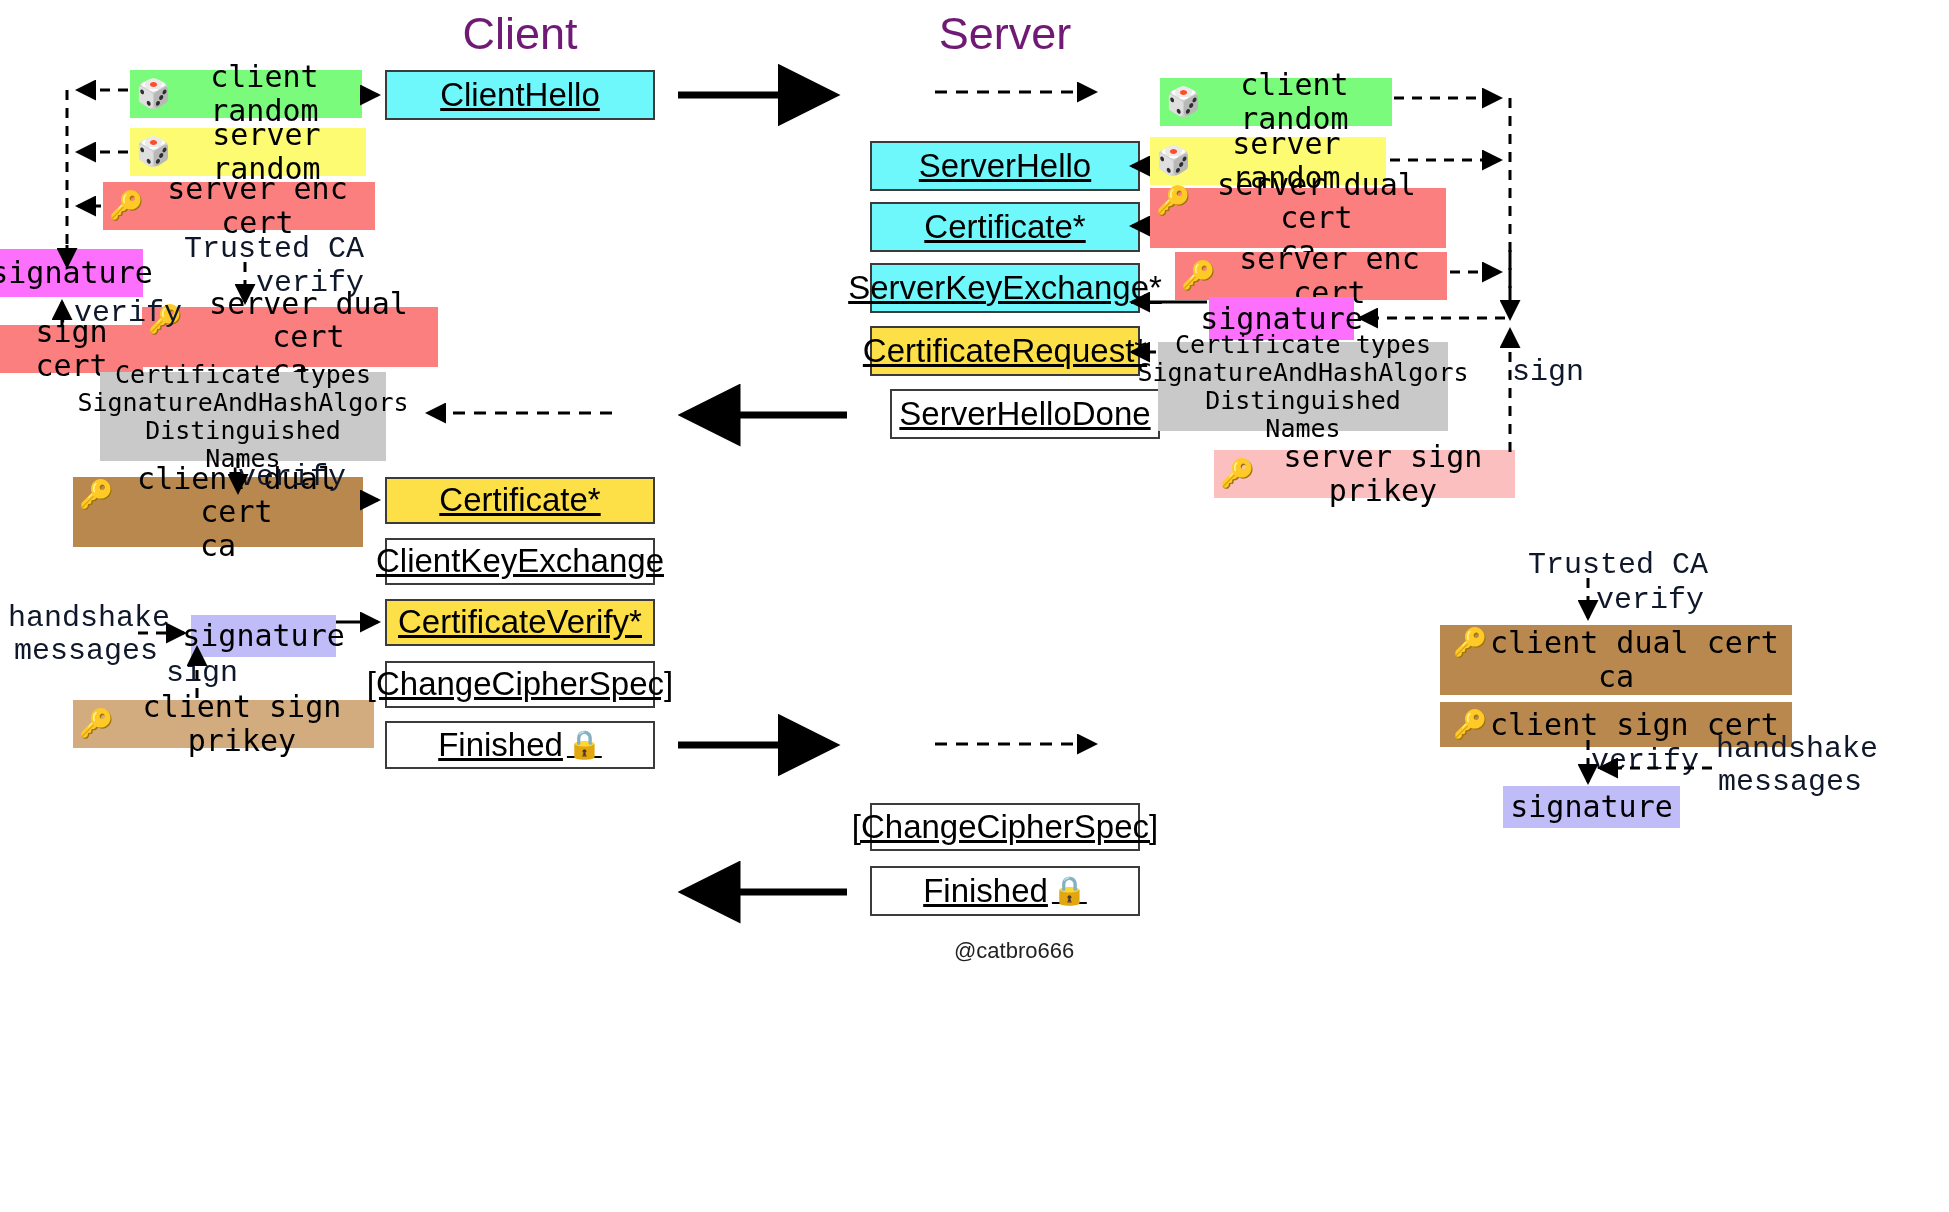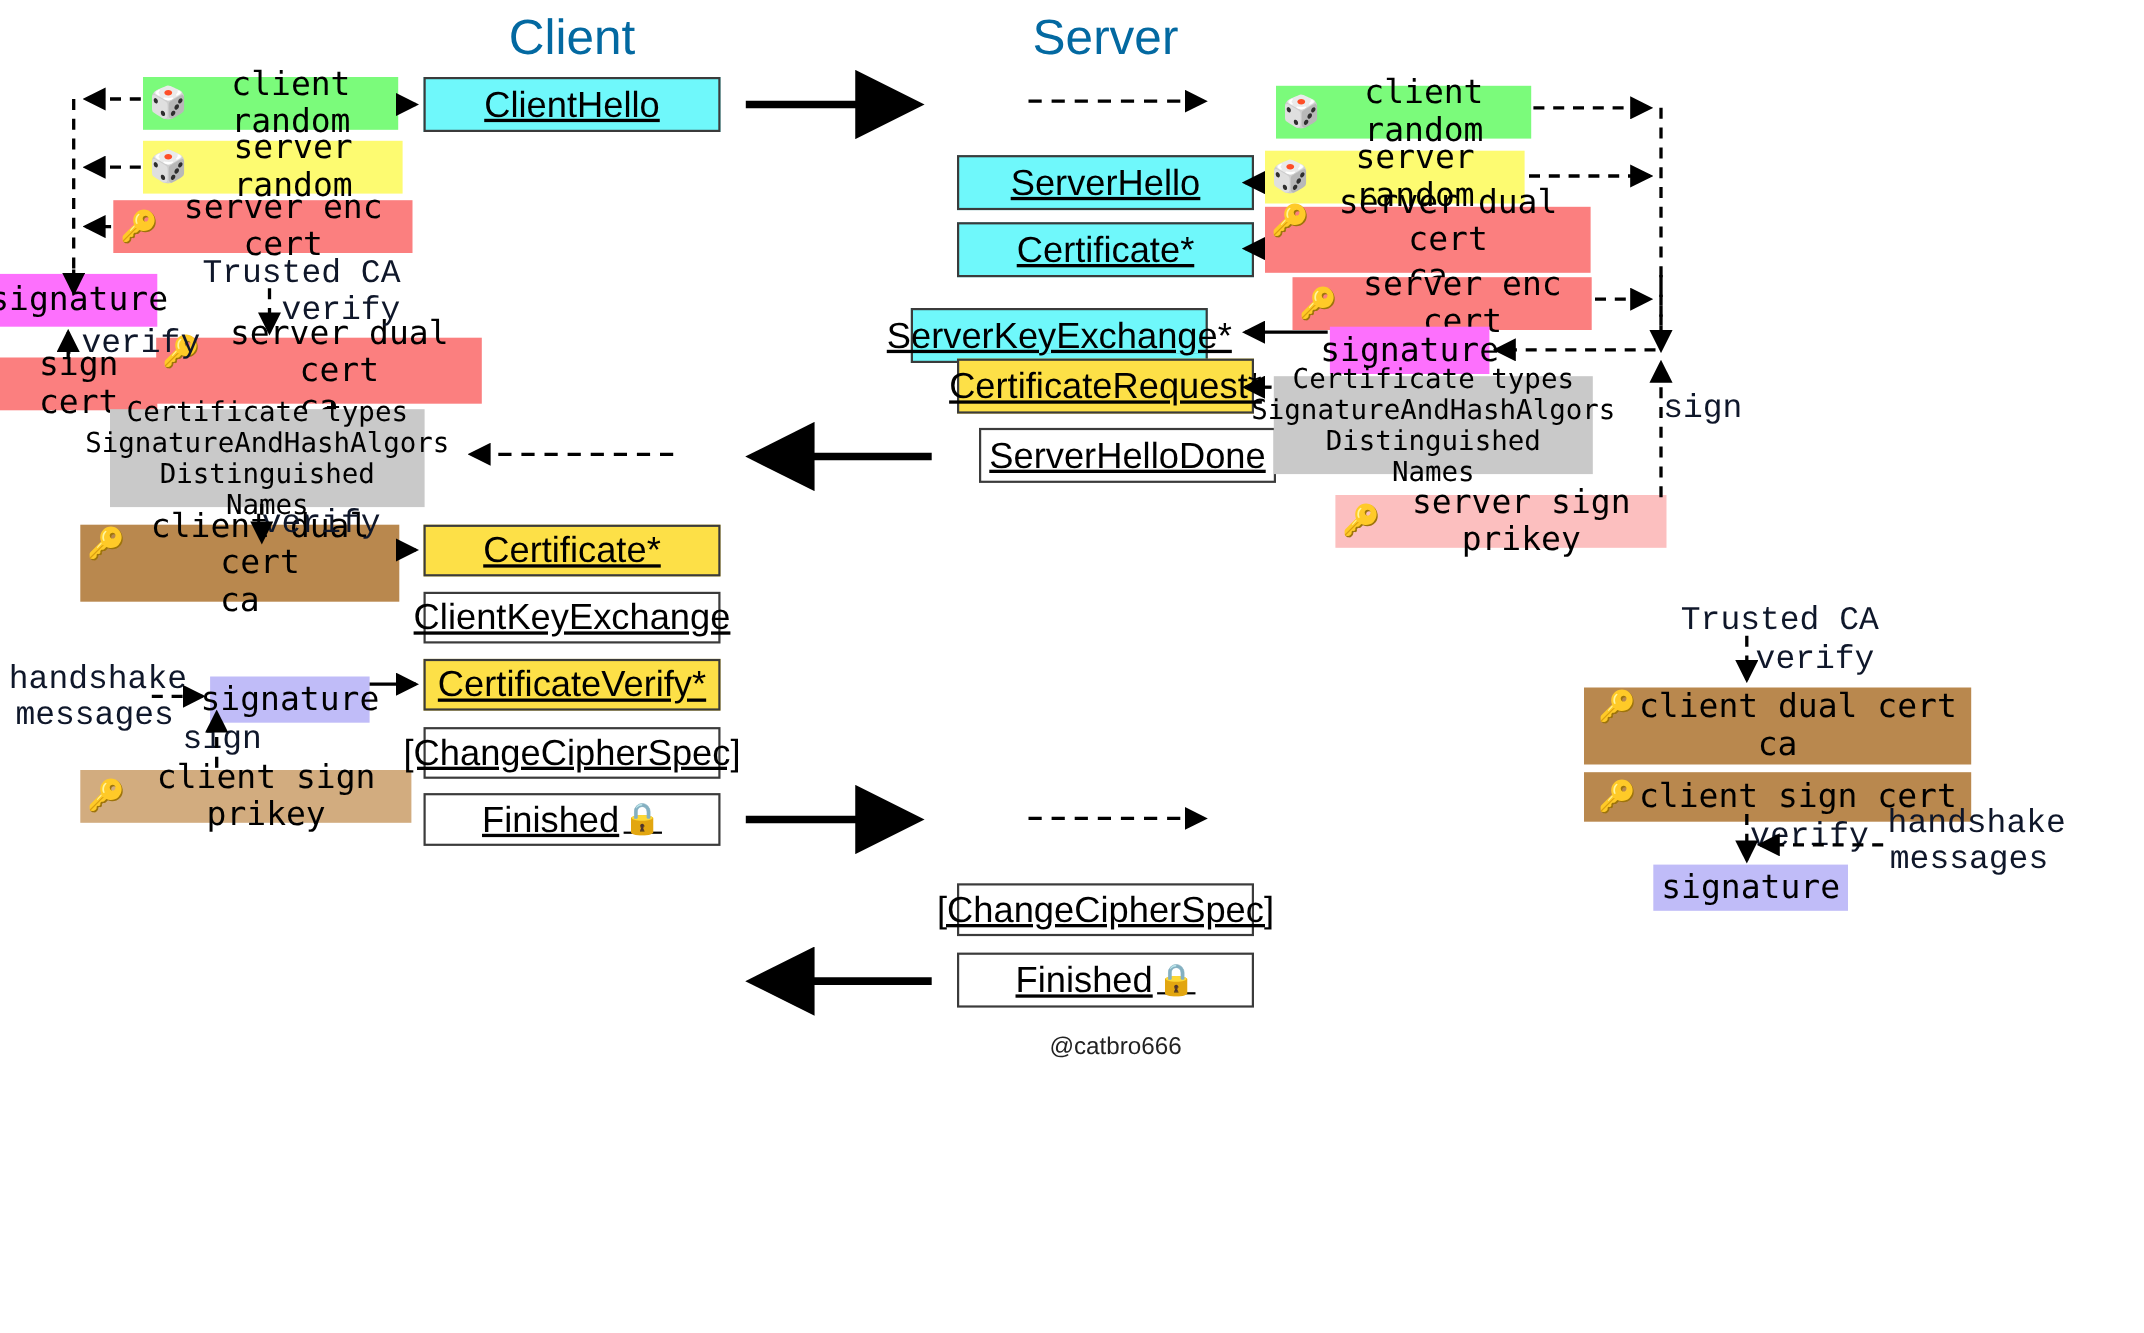--- a/index.html
+++ b/index.html
@@ -6,21 +6,21 @@
   body{width:1949px;height:1212px;position:relative;overflow:hidden;
        font-family:"Liberation Sans", sans-serif; color:#000;}
   #stage{position:absolute;left:0;top:0;width:1949px;height:1212px;}
 
   
   .node{position:absolute;box-sizing:border-box;display:flex;
         align-items:center;justify-content:center;text-align:center;
         line-height:1.12;}
 
   
-  .heading{font-size:45px;font-weight:400;color:#0369a1;}
+  .heading{font-size:45px;font-weight:400;color:#701a75;}
 
   
   .msg{border:2.5px solid #3b3b3b;background:#fff;font-size:33px;
        font-family:"Liberation Sans", sans-serif;text-decoration:underline;}
   .msg.cyan{background:#6ff8fb;}
   .msg.orange{background:#fde047;}
   .msg.white{background:#ffffff;}
 
   
   .chip{font-family:"DejaVu Sans Mono", monospace;font-size:30px;
@@ -142,21 +142,21 @@
     <span>Finished</span>
     <span class="ico" style="font-family:'DejaVu Sans',sans-serif;font-size:28px;margin-left:4px;">🔒</span>
   </div>
 
   <div class="node msg cyan" style="left:870px;top:141px;width:270px;height:50px;">
     <span>ServerHello</span>
   </div>
   <div class="node msg cyan" style="left:870px;top:202px;width:270px;height:50px;">
     <span>Certificate*</span>
   </div>
-  <div class="node msg cyan" style="left:828px;top:263px;width:270px;height:50px;margin-top:17px;">
+  <div class="node msg cyan" style="left:870px;top:263px;width:270px;height:50px;">
     <span>ServerKeyExchange*</span>
   </div>
   <div class="node msg orange" style="left:870px;top:326px;width:270px;height:50px;">
     <span>CertificateRequest*</span>
   </div>
   <div class="node msg white" style="left:870px;top:389px;width:270px;height:50px;margin-left:20px;">
     <span>ServerHelloDone</span>
   </div>
   <div class="node msg white" style="left:870px;top:803px;width:270px;height:48px;">
     <span>[ChangeCipherSpec]</span>

